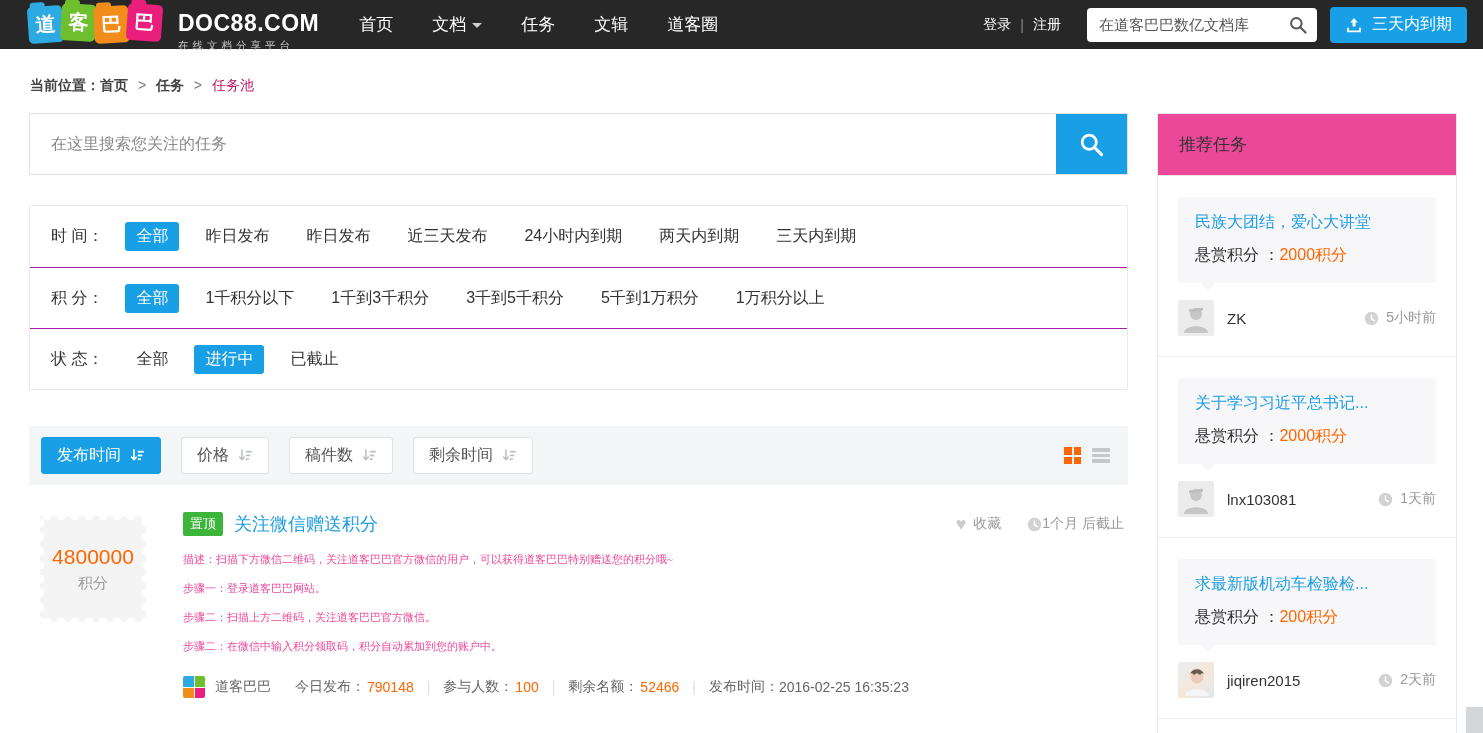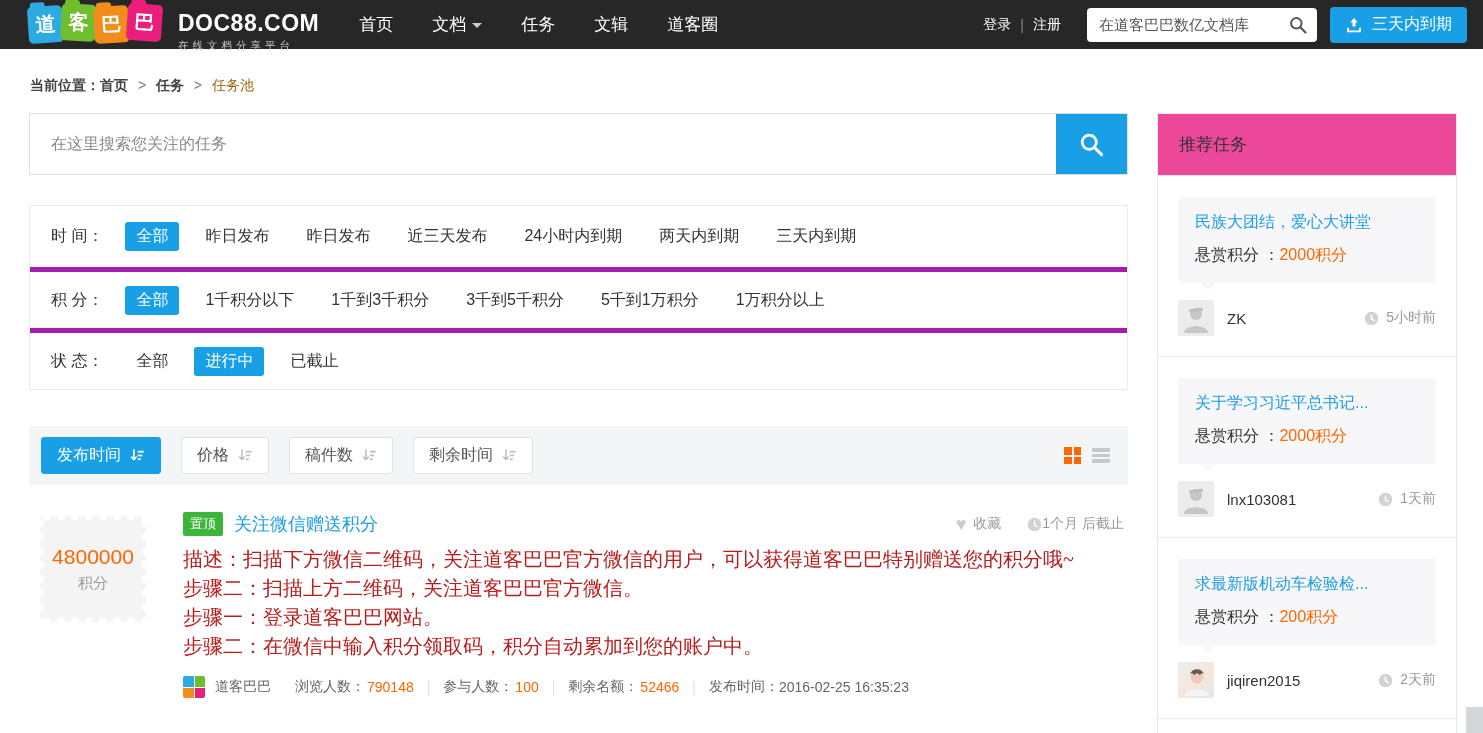--- a/index.html
+++ b/index.html
@@ -33,38 +33,38 @@
   .header-search input { border:none; outline:none; flex:1; min-width:0; font-size:15px; color:#333; }
   .header-search input::placeholder { color:#555; }
   .upload-btn { margin-left:13px; height:36px; background:#189fe6; border:none; border-radius:4px;
     color:#fff; font-size:16px; display:flex; align-items:center; gap:9px; padding:0 15px;
     cursor:pointer; font-family:inherit; white-space:nowrap; }
 
   
   .breadcrumb { margin:28px 0 0 30px; font-size:14px; color:#444; font-weight:bold; }
   .breadcrumb .bc-sep { color:#777; margin:0 6px; font-weight:normal; }
   .breadcrumb .bc-link { cursor:pointer; }
-  .breadcrumb .bc-current { color:#a16207; font-weight:normal; }
+  .breadcrumb .bc-current { color:#be185d; font-weight:normal; }
 
   
   .main { display:flex; align-items:flex-start; margin-top:18px; padding-left:29px; }
   .left-col { width:1099px; }
   .sidebar { width:300px; margin-left:29px; border:1px solid #e8e8e8; background:#fff; }
 
   
   .task-search { height:62px; border:1px solid #dfe3e6; display:flex; }
   .task-search input { flex:1; border:none; outline:none; padding:0 21px; font-size:16px; color:#333; }
   .task-search input::placeholder { color:#8a8a8a; }
   .task-search-btn { width:71px; background:#189fe6; border:none; cursor:pointer;
     display:flex; align-items:center; justify-content:center; }
 
   
   .filters { border:1px solid #e9ecee; margin-top:30px; }
   .filter-row { height:61px; display:flex; align-items:center; padding:0 21px;
-    border-top:5px solid #a21caf; font-size:16px; }
+    border-top:1px solid #a21caf; font-size:16px; }
   .filter-row:first-child { border-top:none; }
   .filter-label { color:#333; margin-right:22px; white-space:nowrap; }
   .chip { margin-right:15px; padding:4px 11px; border-radius:3px; color:#333; cursor:pointer; white-space:nowrap; }
   .chip.selected { background:#189fe6; color:#fff; }
 
   
   .sortbar { margin-top:36px; background:#f3f5f6; padding:11px 12px; display:flex; align-items:center; }
   .sort-btn { height:37px; padding:0 15px; display:flex; align-items:center; gap:9px; background:#fff;
     border:1px solid #e0e3e6; border-radius:3px; margin-right:20px; font-size:16px; color:#555;
     cursor:pointer; font-family:inherit; }
@@ -94,21 +94,21 @@
   .ticket-points { color:#f60; font-size:21px; }
   .ticket-unit { color:#999; font-size:15px; margin-top:5px; }
   .task-body { flex:1; margin-left:37px; padding-right:4px; }
   .task-title-row { display:flex; align-items:center; }
   .badge-top { background:#3db43a; color:#fff; font-size:13px; padding:3px 7px; border-radius:2px; margin-right:11px; }
   .task-title { color:#1e9de4; font-size:18px; cursor:pointer; }
   .task-title-right { margin-left:auto; display:flex; align-items:center; color:#999; font-size:14px; }
   .fav { display:flex; align-items:center; gap:7px; cursor:pointer; margin-right:26px; }
   .heart { color:#ccc; font-size:18px; line-height:1; }
   .deadline { display:flex; align-items:center; gap:0; }
-  .task-desc, .task-step { color:#b91c1c; font-size:20px; line-height:29px;font-family:Liberation Serif, serif; }
+  .task-desc, .task-step { color:#ec4899; font-size:11px; line-height:29px;font-family:Liberation Serif, serif; }
   .task-desc { margin-top:9px; }
   .task-meta { display:flex; align-items:center; margin-top:15px; font-size:14px; color:#666; }
   .mini-logo { width:22px; height:22px; display:grid; grid-template-columns:1fr 1fr; grid-template-rows:1fr 1fr;
     gap:1px; margin-right:10px; border-radius:2px; overflow:hidden; }
   .mini-logo i:nth-child(1){background:#2daae1;} .mini-logo i:nth-child(2){background:#6fbe2e;}
   .mini-logo i:nth-child(3){background:#f28c1b;} .mini-logo i:nth-child(4){background:#e91e7d;}
   .publisher { margin-right:24px; }
   .meta-sep { color:#ddd; margin:0 13px; }
   .meta-val { color:#f60; margin-left:2px; }
 
@@ -303,32 +303,32 @@
             <span class="deadline">
               <svg width="15" height="15" viewBox="0 0 16 16">
                 <circle cx="8" cy="8" r="7.2" fill="#d2d2d2"></circle>
                 <path d="M8 4.2 V8.4 L11 10.2" stroke="#fff" stroke-width="1.6" fill="none" stroke-linecap="round"></path>
               </svg>
               <span>1个月 后截止</span>
             </span>
           </div>
         </div>
         <div class="task-desc">描述：扫描下方微信二维码，关注道客巴巴官方微信的用户，可以获得道客巴巴特别赠送您的积分哦~</div>
+        <div class="task-step">步骤一：登录道客巴巴网站。</div>
         <div class="task-step">步骤二：扫描上方二维码，关注道客巴巴官方微信。</div>
-        <div class="task-step">步骤一：登录道客巴巴网站。</div>
         <div class="task-step">步骤二：在微信中输入积分领取码，积分自动累加到您的账户中。</div>
         <div class="task-meta">
           <span class="mini-logo">
               <i></i>
               <i></i>
               <i></i>
               <i></i>
             </span>
           <span class="publisher">道客巴巴</span>
-          <span>浏览人数：</span>
+          <span>今日发布：</span>
             <span class="meta-val">790148</span>
           <span class="meta-sep">|</span>
           <span>参与人数：</span>
             <span class="meta-val">100</span>
           <span class="meta-sep">|</span>
           <span>剩余名额：</span>
             <span class="meta-val">52466</span>
           <span class="meta-sep">|</span>
           <span>发布时间：</span>
             <span>2016-02-25 16:35:23</span>

